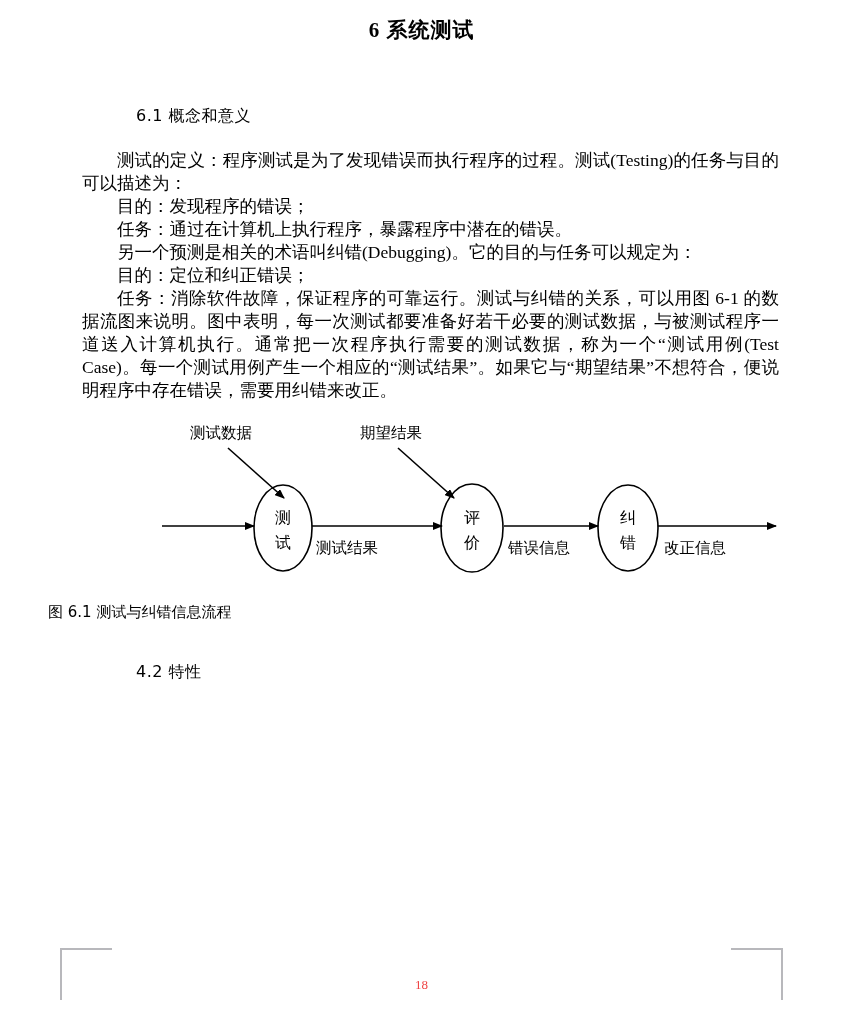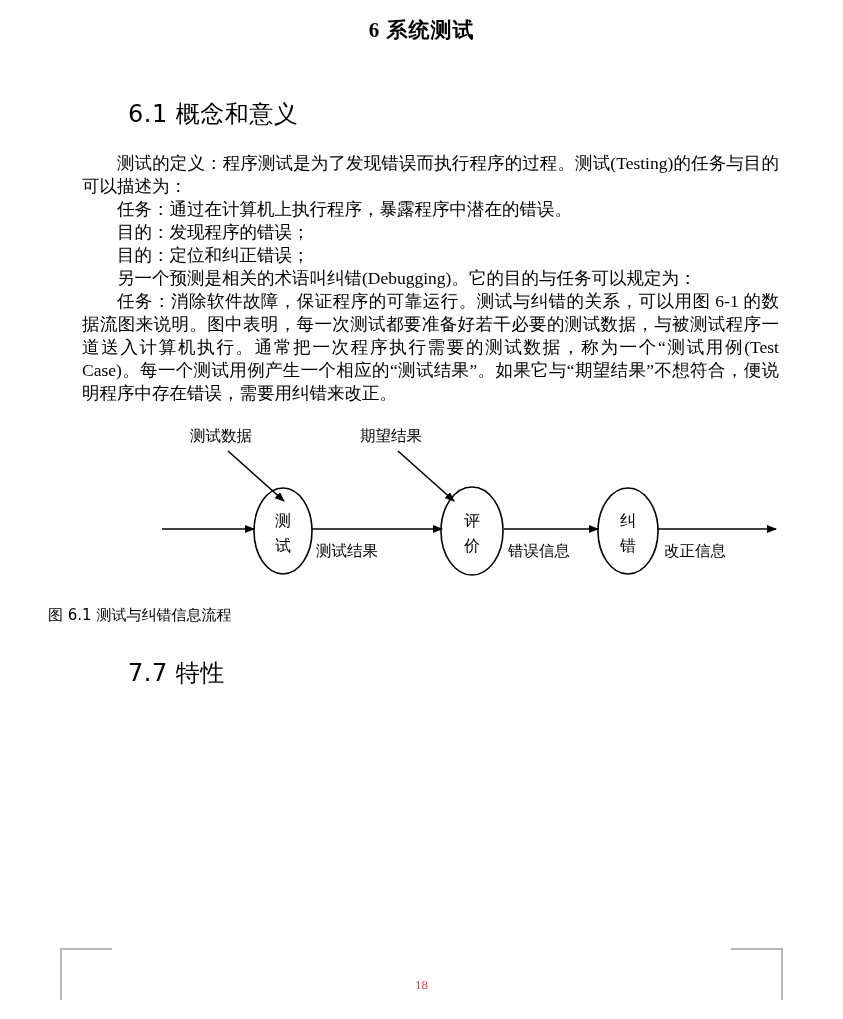--- a/index.html
+++ b/index.html
@@ -50,24 +50,24 @@
     font-weight: bold;
     font-size: 21px;
     letter-spacing: 1px;
     padding-top: 16px;
     margin: 0;
   }
 
   
   .h2 {
     font-family: "DejaVu Sans", "Liberation Sans", sans-serif;
-    font-size: 24px;
+    font-size: 16px;
     font-weight: normal;
     letter-spacing: 0.5px;
-    margin: 8px;
+    margin: 16px;
     padding-left: 120px;
   }
   .h2-6-1 { padding-top: 46px; }
   .h2-6-2 { padding-top: 24px; }
 
   
   .body-block {
     padding-left: 82px;
     padding-right: 64px;
     font-size: 17.5px;
@@ -132,24 +132,24 @@
 <body>
 
 <div class="page">
 
   <h1 class="doc-title">6 系统测试</h1>
 
   <h2 class="h2 h2-6-1">6.1 概念和意义</h2>
 
   <div class="body-block">
     <p class="p p-indent gap-top-1">测试的定义：程序测试是为了发现错误而执行程序的过程。测试(Testing)的任务与目的可以描述为：</p>
+    <p class="p p-indent">目的：发现程序的错误；</p>
     <p class="p p-indent">任务：通过在计算机上执行程序，暴露程序中潜在的错误。</p>
-    <p class="p p-indent">目的：发现程序的错误；</p>
+    <p class="p p-indent">另一个预测是相关的术语叫纠错(Debugging)。它的目的与任务可以规定为：</p>
     <p class="p p-indent">目的：定位和纠正错误；</p>
-    <p class="p p-indent">另一个预测是相关的术语叫纠错(Debugging)。它的目的与任务可以规定为：</p>
     <p class="p p-indent">任务：消除软件故障，保证程序的可靠运行。测试与纠错的关系，可以用图 6-1 的数据流图来说明。图中表明，每一次测试都要准备好若干必要的测试数据，与被测试程序一道送入计算机执行。通常把一次程序执行需要的测试数据，称为一个“测试用例(Test Case)。每一个测试用例产生一个相应的“测试结果”。如果它与“期望结果”不想符合，便说明程序中存在错误，需要用纠错来改正。</p>
   </div>
 
   <div class="figure">
     <svg width="620" height="185" viewBox="0 0 620 185">
       <defs>
         <marker id="arrow" markerWidth="10" markerHeight="8" refX="9" refY="4" orient="auto" markerUnits="userSpaceOnUse">
           <path d="M0,0 L10,4 L0,8 z" fill="#000"></path>
         </marker>
       </defs>
@@ -180,20 +180,20 @@
       <text class="ellipse-label" x="468" y="107" text-anchor="middle">纠</text>
       <text class="ellipse-label" x="468" y="132" text-anchor="middle">错</text>
 
       <line x1="498" y1="110" x2="616" y2="110" stroke="#000" stroke-width="1.6" marker-end="url(#arrow)"></line>
       <text class="flow-label" x="504" y="137">改正信息</text>
     </svg>
 
     <div class="fig-caption">图 6.1 测试与纠错信息流程</div>
   </div>
 
-  <h2 class="h2 h2-6-2">7.7 特性</h2>
+  <h2 class="h2 h2-6-2">4.2 特性</h2>
 
 
   <div class="corner corner-bl"></div>
   <div class="corner corner-br"></div>
 
   <div class="page-number">18</div>
 </div>
 
 </body></html>

